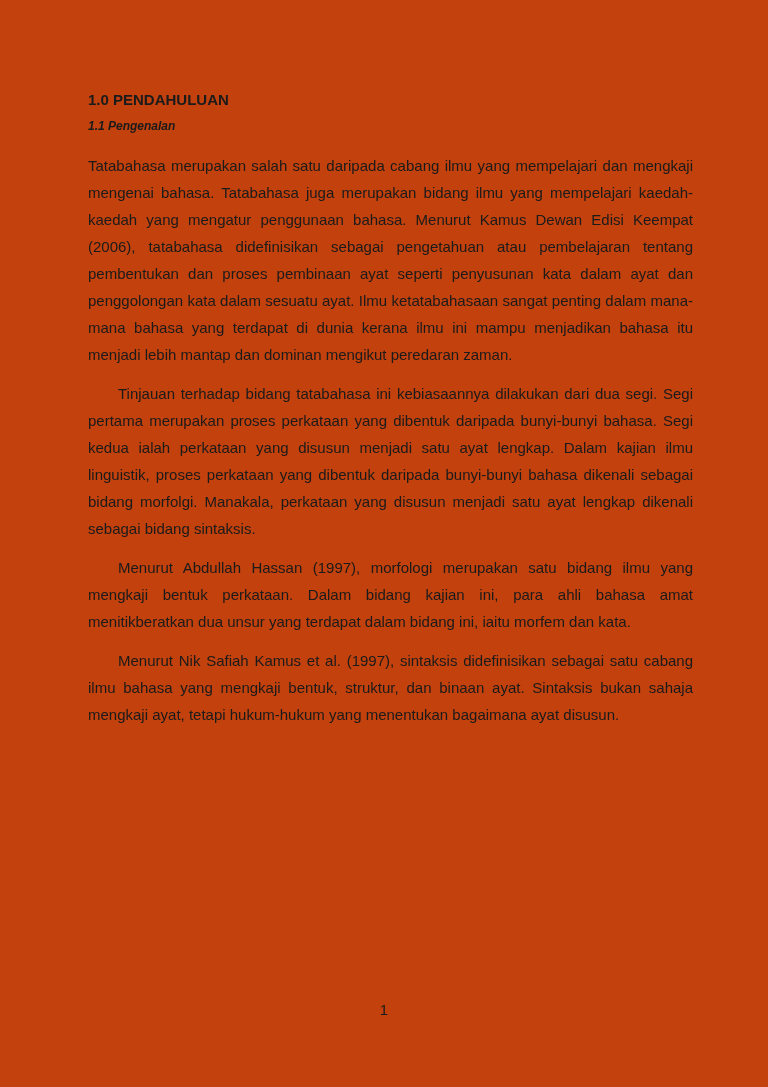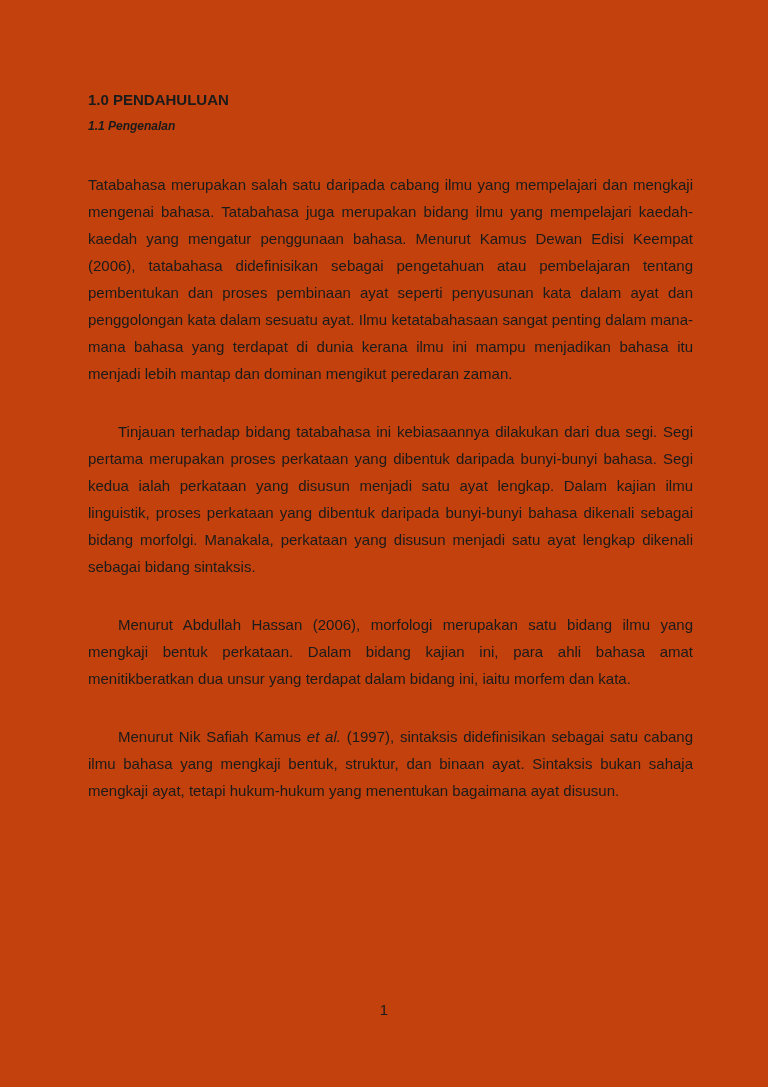--- a/index.html
+++ b/index.html
@@ -37,27 +37,26 @@
     font-size: 12px;
     line-height: 27px;
     font-weight: bold;
     font-style: italic;
     margin: 0;
   }
   .para {
     font-size: 15px;
     line-height: 27px;
     text-align: justify;
-    margin: 31px 0 0 0;
+    margin: 12px 0 0 0;
   }
   .para.indent {
     text-indent: 30px;
   }
   .para .em {
-    font-style: italic;
   }
   .page-number {
     position: absolute;
     left: 0;
     top: 996px;
     width: 100%;
     text-align: center;
     font-size: 15px;
     line-height: 27px;
   }
@@ -69,20 +68,20 @@
   <div class="content">
 
     <div class="h1">1.0 PENDAHULUAN</div>
 
     <div class="h2">1.1 Pengenalan</div>
 
     <p class="para">Tatabahasa merupakan salah satu daripada cabang ilmu yang mempelajari dan mengkaji mengenai bahasa. Tatabahasa juga merupakan bidang ilmu yang mempelajari kaedah-kaedah yang mengatur penggunaan bahasa. Menurut Kamus Dewan Edisi Keempat (2006), tatabahasa didefinisikan sebagai pengetahuan atau pembelajaran tentang pembentukan dan proses pembinaan ayat seperti penyusunan kata dalam ayat dan penggolongan kata dalam sesuatu ayat. Ilmu ketatabahasaan sangat penting dalam mana-mana bahasa yang terdapat di dunia kerana ilmu ini mampu menjadikan bahasa itu menjadi lebih mantap dan dominan mengikut peredaran zaman.</p>
 
     <p class="para indent">Tinjauan terhadap bidang tatabahasa ini kebiasaannya dilakukan dari dua segi. Segi pertama merupakan proses perkataan yang dibentuk daripada bunyi-bunyi bahasa. Segi kedua ialah perkataan yang disusun menjadi satu ayat lengkap. Dalam kajian ilmu linguistik, proses perkataan yang dibentuk daripada bunyi-bunyi bahasa dikenali sebagai bidang morfolgi. Manakala, perkataan yang disusun menjadi satu ayat lengkap dikenali sebagai bidang sintaksis.</p>
 
-    <p class="para indent">Menurut Abdullah Hassan (2006), morfologi merupakan satu bidang ilmu yang mengkaji bentuk perkataan. Dalam bidang kajian ini, para ahli bahasa amat menitikberatkan dua unsur yang terdapat dalam bidang ini, iaitu morfem dan kata.</p>
+    <p class="para indent">Menurut Abdullah Hassan (1997), morfologi merupakan satu bidang ilmu yang mengkaji bentuk perkataan. Dalam bidang kajian ini, para ahli bahasa amat menitikberatkan dua unsur yang terdapat dalam bidang ini, iaitu morfem dan kata.</p>
 
     <p class="para indent"><span>Menurut Nik Safiah Kamus </span><span class="em">et al.</span><span> (1997), sintaksis didefinisikan sebagai satu cabang ilmu bahasa yang mengkaji bentuk, struktur, dan binaan ayat. Sintaksis bukan sahaja mengkaji ayat, tetapi hukum-hukum yang menentukan bagaimana ayat disusun.</span></p>
 
   </div>
 
   <div class="page-number">1</div>
 </div>
 
 </body></html>

